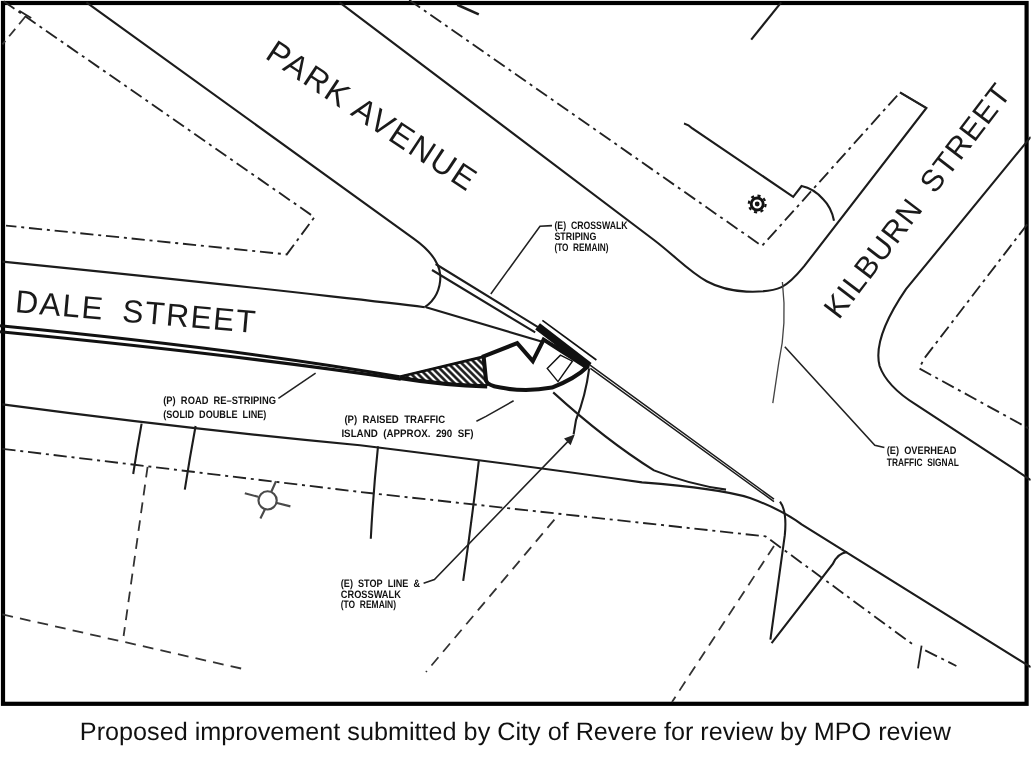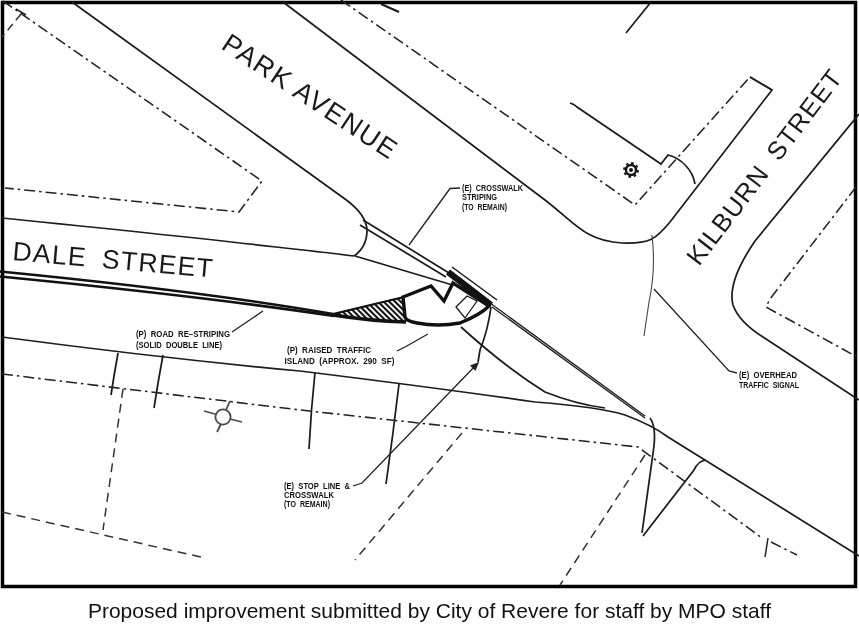--- a/index.html
+++ b/index.html
@@ -172,14 +172,14 @@
 <text x="284" y="498" textLength="50" lengthAdjust="spacingAndGlyphs">CROSSWALK</text>
 <text x="284" y="507" textLength="46" lengthAdjust="spacingAndGlyphs">(TO&nbsp;&nbsp;REMAIN)</text>
 </g>
 
 <g font-family="Liberation Sans, sans-serif" font-size="9" font-weight="bold" fill="#111">
 <text x="739" y="378" textLength="58" lengthAdjust="spacingAndGlyphs">(E)&nbsp;&nbsp;OVERHEAD</text>
 <text x="739" y="388" textLength="60" lengthAdjust="spacingAndGlyphs">TRAFFIC&nbsp;&nbsp;SIGNAL</text>
 </g>
 </svg>
 
-<div id="caption">Proposed improvement submitted by City of Revere for staff by MPO staff</div>
+<div id="caption">Proposed improvement submitted by City of Revere for review by MPO review</div>
 </div>
 
 </body></html>

